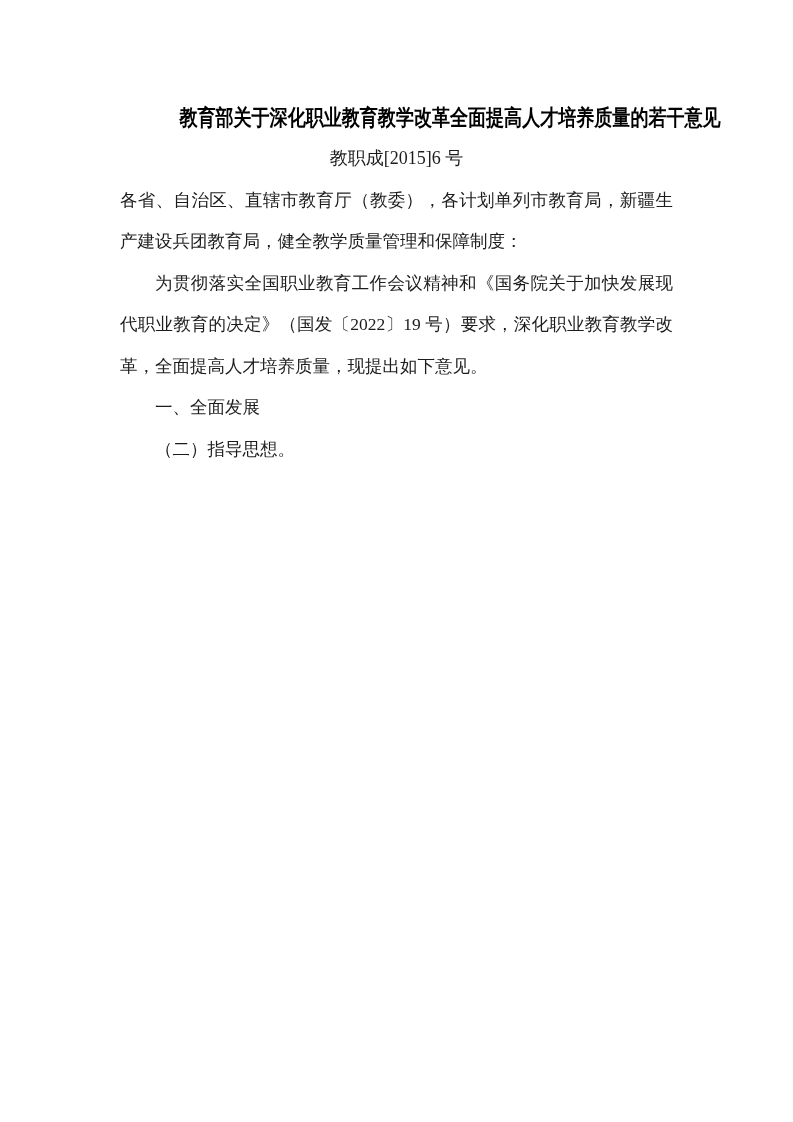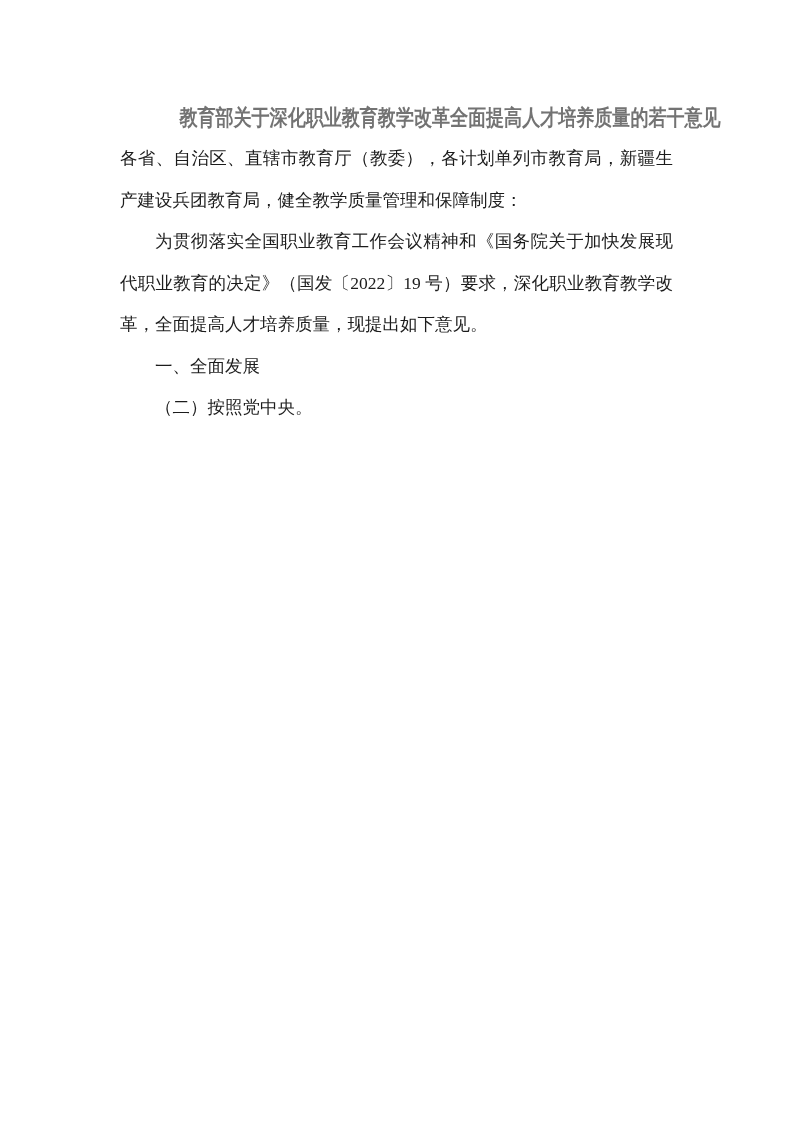--- a/index.html
+++ b/index.html
@@ -28,21 +28,21 @@
     font-size: 17.5px;
     line-height: 41.45px;
   }
   .doc-title {
     margin: 0;
     font-size: 22px;
     font-weight: bold;
     text-align: center;
     line-height: 41.45px;
     white-space: nowrap;
-    color: #737373;
+    color: #000000;
   }
   .title-inner {
     display: inline-block;
     transform: scaleX(0.82);
     transform-origin: 50% 50%;
   }
   .doc-number {
     text-align: center;
     font-size: 18px;
     line-height: 41.45px;
@@ -55,18 +55,19 @@
   .para.indent {
     text-indent: 2em;
   }
 </style>
 </head>
 <body>
 
 <div class="page">
   <div class="content">
     <h1 class="doc-title"><span class="title-inner">教育部关于深化职业教育教学改革全面提高人才培养质量的若干意见</span></h1>
+    <div class="doc-number">教职成[2015]6 号</div>
     <p class="para">各省、自治区、直辖市教育厅（教委），各计划单列市教育局，新疆生产建设兵团教育局，健全教学质量管理和保障制度：</p>
     <p class="para indent">为贯彻落实全国职业教育工作会议精神和《国务院关于加快发展现代职业教育的决定》（国发〔2022〕19 号）要求，深化职业教育教学改革，全面提高人才培养质量，现提出如下意见。</p>
     <p class="para indent">一、全面发展</p>
-    <p class="para indent">（二）按照党中央。</p>
+    <p class="para indent">（二）指导思想。</p>
   </div>
 </div>
 
 </body></html>

